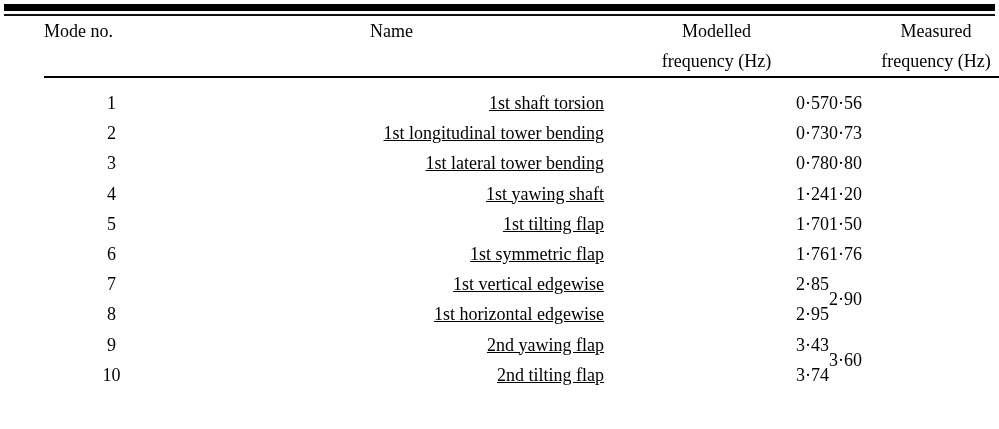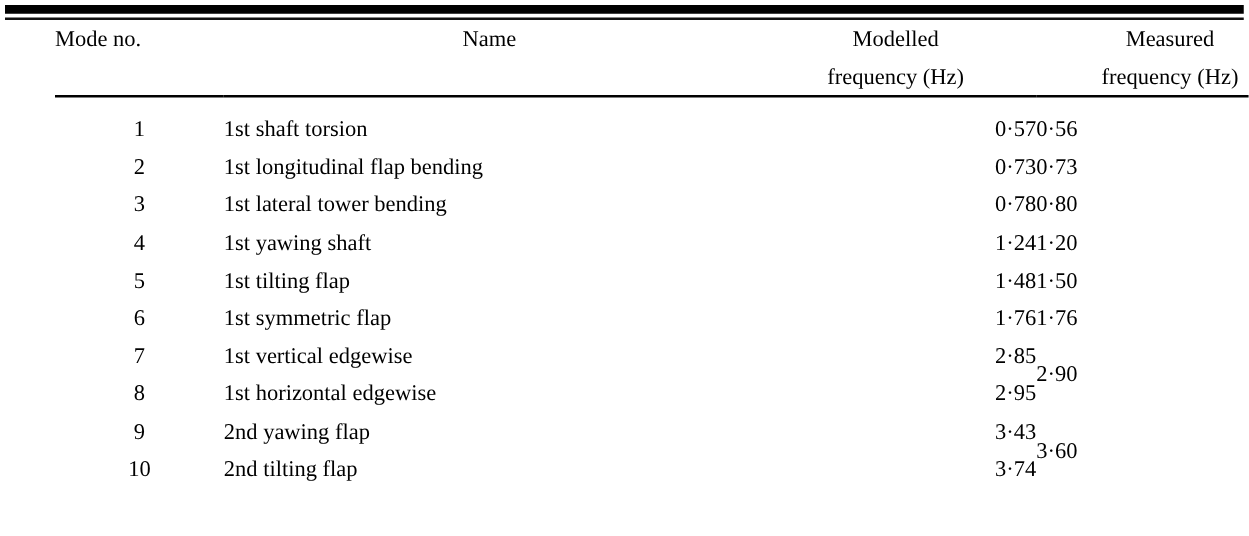--- a/index.html
+++ b/index.html
@@ -65,21 +65,21 @@
   th.h-measured { text-align: center; padding-left: 20px; }
 
   tbody td {
     line-height: 30.2px;
     vertical-align: middle;
   }
   tbody tr.first-row td {
     padding-top: 10px;
   }
   td.cell-mode { text-align: center; padding-right: 16px; }
-  td.cell-name { text-align: left; padding-left: 50px; }
+  td.cell-name { text-align: right; padding-left: 50px; text-decoration: underline; }
   td.cell-modelled { text-align: right; }
   td.cell-measured { text-align: left; padding-left: 20px; }
 </style>
 </head>
 <body>
 
 <div class="sheet">
 
   <div class="top-rules">
     <div class="rule-thick"></div>
@@ -114,40 +114,40 @@
     </thead>
     <tbody>
       <tr class="first-row">
         <td class="cell-mode">1</td>
         <td class="cell-name">1st shaft torsion</td>
         <td class="cell-modelled">0·57</td>
         <td class="cell-measured">0·56</td>
       </tr>
       <tr>
         <td class="cell-mode">2</td>
-        <td class="cell-name">1st longitudinal flap bending</td>
+        <td class="cell-name">1st longitudinal tower bending</td>
         <td class="cell-modelled">0·73</td>
         <td class="cell-measured">0·73</td>
       </tr>
       <tr>
         <td class="cell-mode">3</td>
         <td class="cell-name">1st lateral tower bending</td>
         <td class="cell-modelled">0·78</td>
         <td class="cell-measured">0·80</td>
       </tr>
       <tr>
         <td class="cell-mode">4</td>
         <td class="cell-name">1st yawing shaft</td>
         <td class="cell-modelled">1·24</td>
         <td class="cell-measured">1·20</td>
       </tr>
       <tr>
         <td class="cell-mode">5</td>
         <td class="cell-name">1st tilting flap</td>
-        <td class="cell-modelled">1·48</td>
+        <td class="cell-modelled">1·70</td>
         <td class="cell-measured">1·50</td>
       </tr>
       <tr>
         <td class="cell-mode">6</td>
         <td class="cell-name">1st symmetric flap</td>
         <td class="cell-modelled">1·76</td>
         <td class="cell-measured">1·76</td>
       </tr>
       <tr>
         <td class="cell-mode">7</td>

